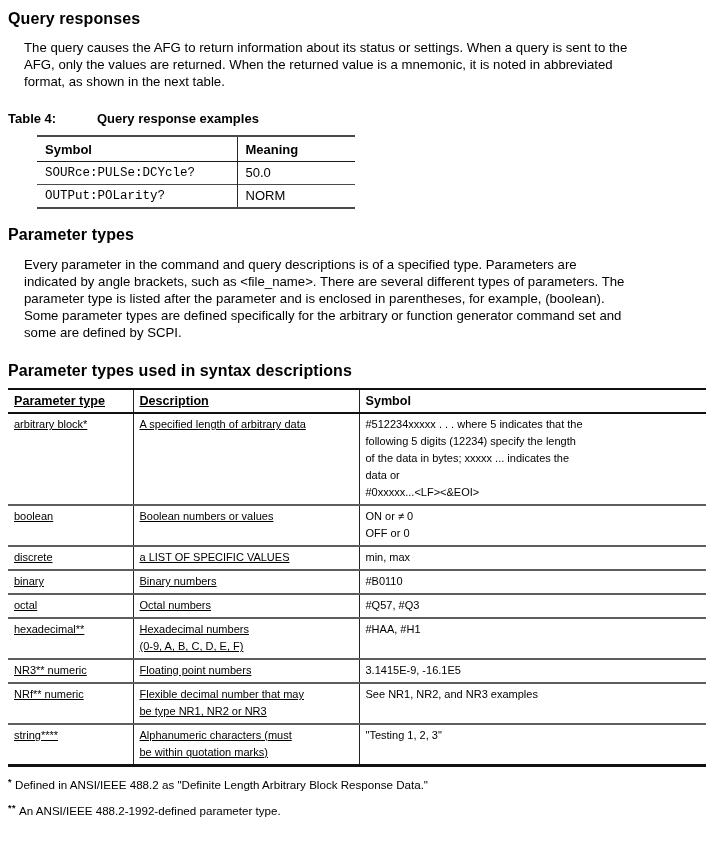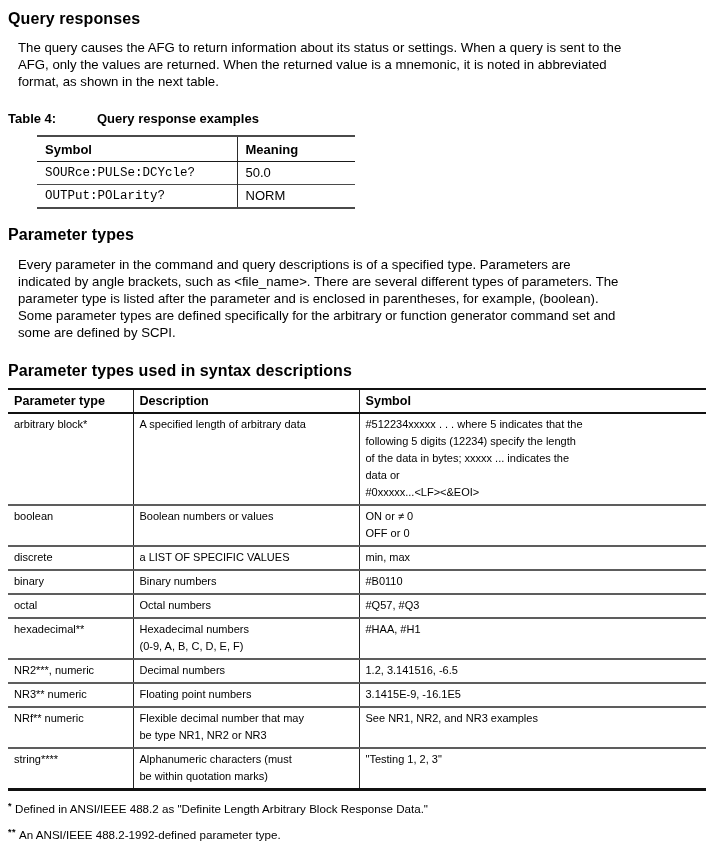--- a/index.html
+++ b/index.html
@@ -15,21 +15,21 @@
 
   h1.section-heading {
     font-size: 16px;
     font-weight: bold;
     margin: 0;
     letter-spacing: 0.1px;
   }
   p.body-text {
     font-size: 13.2px;
     line-height: 17px;
-    margin: 11px 0 0 10px;
+    margin: 11px 0 0 16px;
     white-space: pre-line;
   }
 
   
   .table-caption {
     margin: 21px 0 0 0;
     font-size: 13px;
     font-weight: bold;
   }
   .table-caption .caption-label { display: inline-block; width: 89px; }
@@ -77,21 +77,21 @@
   }
   table.param-table td {
     font-size: 11px;
     line-height: 17px;
     vertical-align: top;
     padding: 2px 8px 3px 6px;
     white-space: pre-line;
     border-top: 2px solid #5d5d5d;
   }
   table.param-table tbody tr:first-child td { border-top: none; }
-  table.param-table .c1, table.param-table .c2 { border-right: 1px solid #222222; }
+  table.param-table .c1, table.param-table .c2 { border-right: 1px solid #222222; text-decoration: underline; }
 
   
   .footnotes { margin-top: 7px; width: 707px; }
   .footnote {
     font-size: 11.6px;
     line-height: 16px;
     margin-top: 7px;
   }
   .fn-marker {
     font-size: 9px;
@@ -194,25 +194,20 @@
         <td class="c2">Octal numbers</td>
         <td>#Q57, #Q3</td>
       </tr>
       <tr>
         <td class="c1">hexadecimal**</td>
         <td class="c2">Hexadecimal numbers
 (0-9, A, B, C, D, E, F)</td>
         <td>#HAA, #H1</td>
       </tr>
       <tr>
-        <td class="c1">NR2***, numeric</td>
-        <td class="c2">Decimal numbers</td>
-        <td>1.2, 3.141516, -6.5</td>
-      </tr>
-      <tr>
         <td class="c1">NR3** numeric</td>
         <td class="c2">Floating point numbers</td>
         <td>3.1415E-9, -16.1E5</td>
       </tr>
       <tr>
         <td class="c1">NRf** numeric</td>
         <td class="c2">Flexible decimal number that may
 be type NR1, NR2 or NR3</td>
         <td>See NR1, NR2, and NR3 examples</td>
       </tr>

